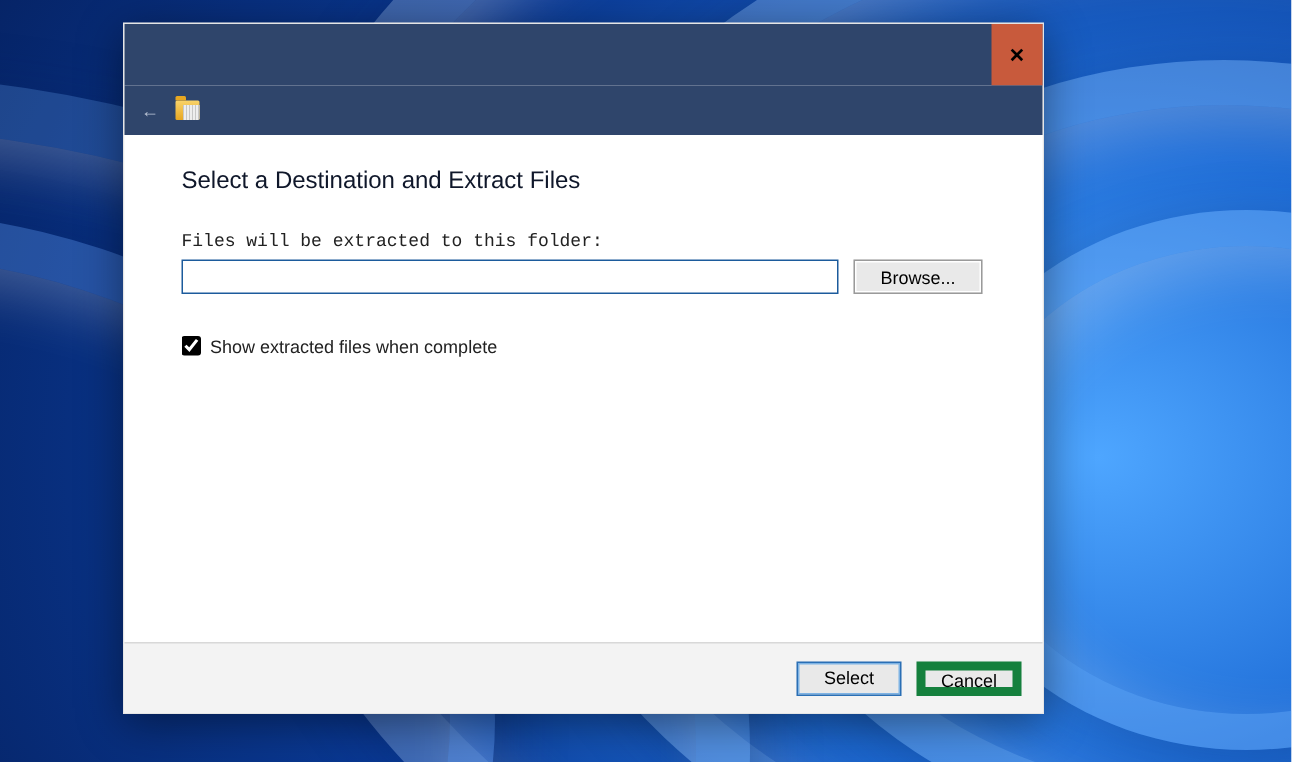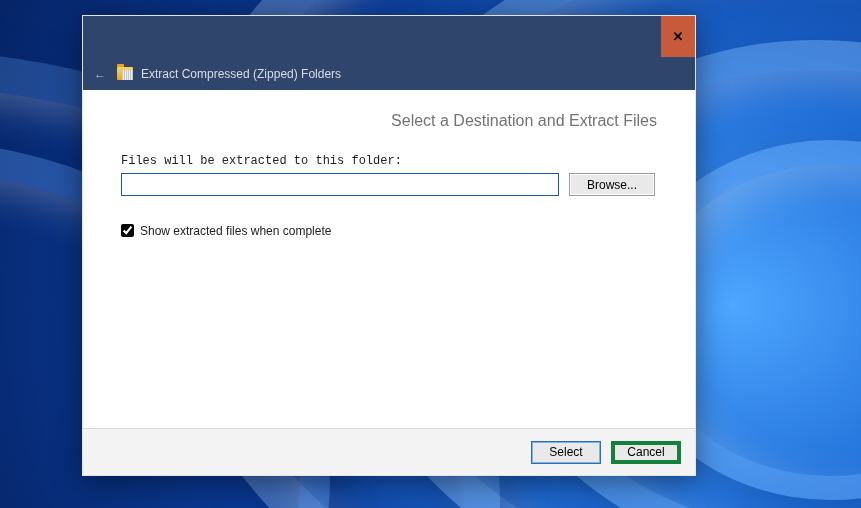--- a/index.html
+++ b/index.html
@@ -91,25 +91,24 @@
       background: repeating-linear-gradient(90deg, #c7c7c7 0 1px, #eee 1px 2px);
       border-radius: 0 0 1px 0;
     }
 
     .body {
       flex: 1;
       padding: 22px 38px 0 38px;
       background: #ffffff;
     }
     .heading {
-      color: #737373;
+      color: #0f172a;
       font-size: 16px;
       font-weight: 400;
       margin-bottom: 24px;
-      text-align: right;
     }
     .field-label {
       font-size: 12px;
       color: #222;
       margin-bottom: 5px;
       font-family: Liberation Mono, monospace;
     }
     .path-row {
       display: flex;
       gap: 10px;
@@ -154,21 +153,21 @@
       justify-content: flex-end;
       align-items: center;
       padding: 0 14px;
       gap: 10px;
     }
     .footer button {
       width: 70px;
       height: 23px;
       font-size: 12px;
       background: #e9e9e9;
-      border: 4px solid #15803d;
+      border: 6px solid #15803d;
       cursor: pointer;
     }
     .footer button.primary {
       border: 1px solid #2a6fb5;
       box-shadow: 0 0 0 1px #7eb3e4 inset;
     }
   </style>
 </head>
 <body>
 
@@ -186,21 +185,20 @@
       <div class="close-btn">
         <span>✕</span>
       </div>
     </div>
 
     <div class="headerbar">
       <div class="back-arrow">
         <span>←</span>
       </div>
       <div class="folder-ico"></div>
-      <span>Extract Compressed (Zipped) Folders</span>
     </div>
 
     <div class="body">
       <div class="heading">Select a Destination and Extract Files</div>
 
       <div class="field-label">Files will be extracted to this folder:</div>
 
       <div class="path-row">
         <input type="text" class="path-input" value="" style="">
         <button class="browse-btn">Browse...</button>

